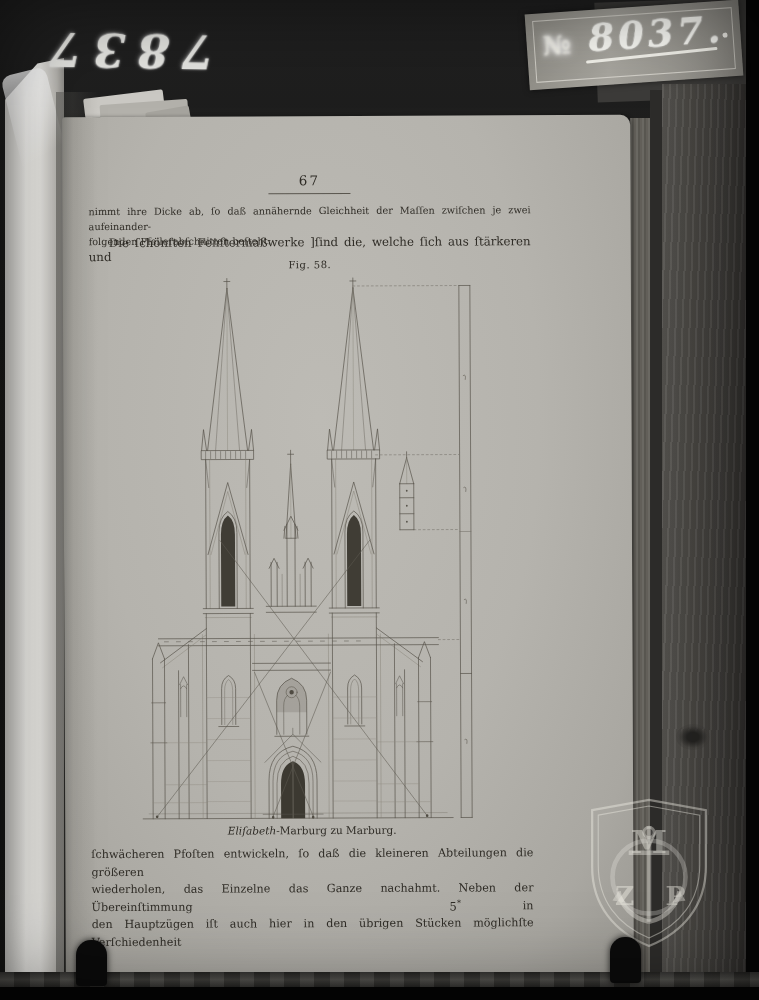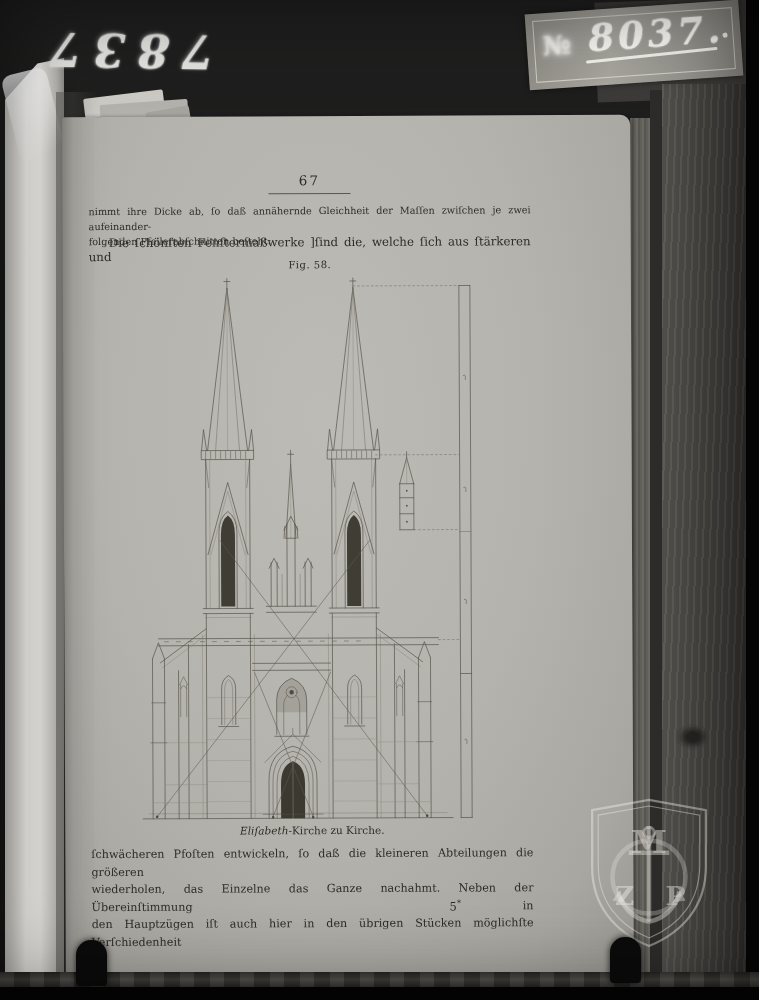--- a/index.html
+++ b/index.html
@@ -133,21 +133,21 @@
       <div class="para1">
         <div class="jline">nimmt ihre Dicke ab, ſo daß annähernde Gleichheit der Maſſen zwiſchen je zwei aufeinander-</div>
         <div>folgenden Pfeilerabſchnitten beſteht.</div>
       </div>
 
       <div class="para2">Die ſchönſten Fenſtermaßwerke ]ſind die, welche ſich aus ſtärkeren und</div>
 
       <div class="fig-label">Fig. 58.</div>
 
       <div class="drawing-caption">
-        <i>Eliſabeth-</i><span>Kirche zu Kirche.</span>
+        <i>Eliſabeth-</i><span>Marburg zu Marburg.</span>
       </div>
 
       <div class="para3">
         <div class="jline">ſchwächeren Pfoſten entwickeln, ſo daß die kleineren Abteilungen die größeren</div>
         <div class="jline">wiederholen, das Einzelne das Ganze nachahmt.  Neben der Übereinſtimmung in</div>
         <div class="jline">den Hauptzügen iſt auch hier in den übrigen Stücken möglichſte Verſchiedenheit</div>
       </div>
     </div>
 
     <div class="signature-mark"><span>5</span><sup>*</sup></div>

